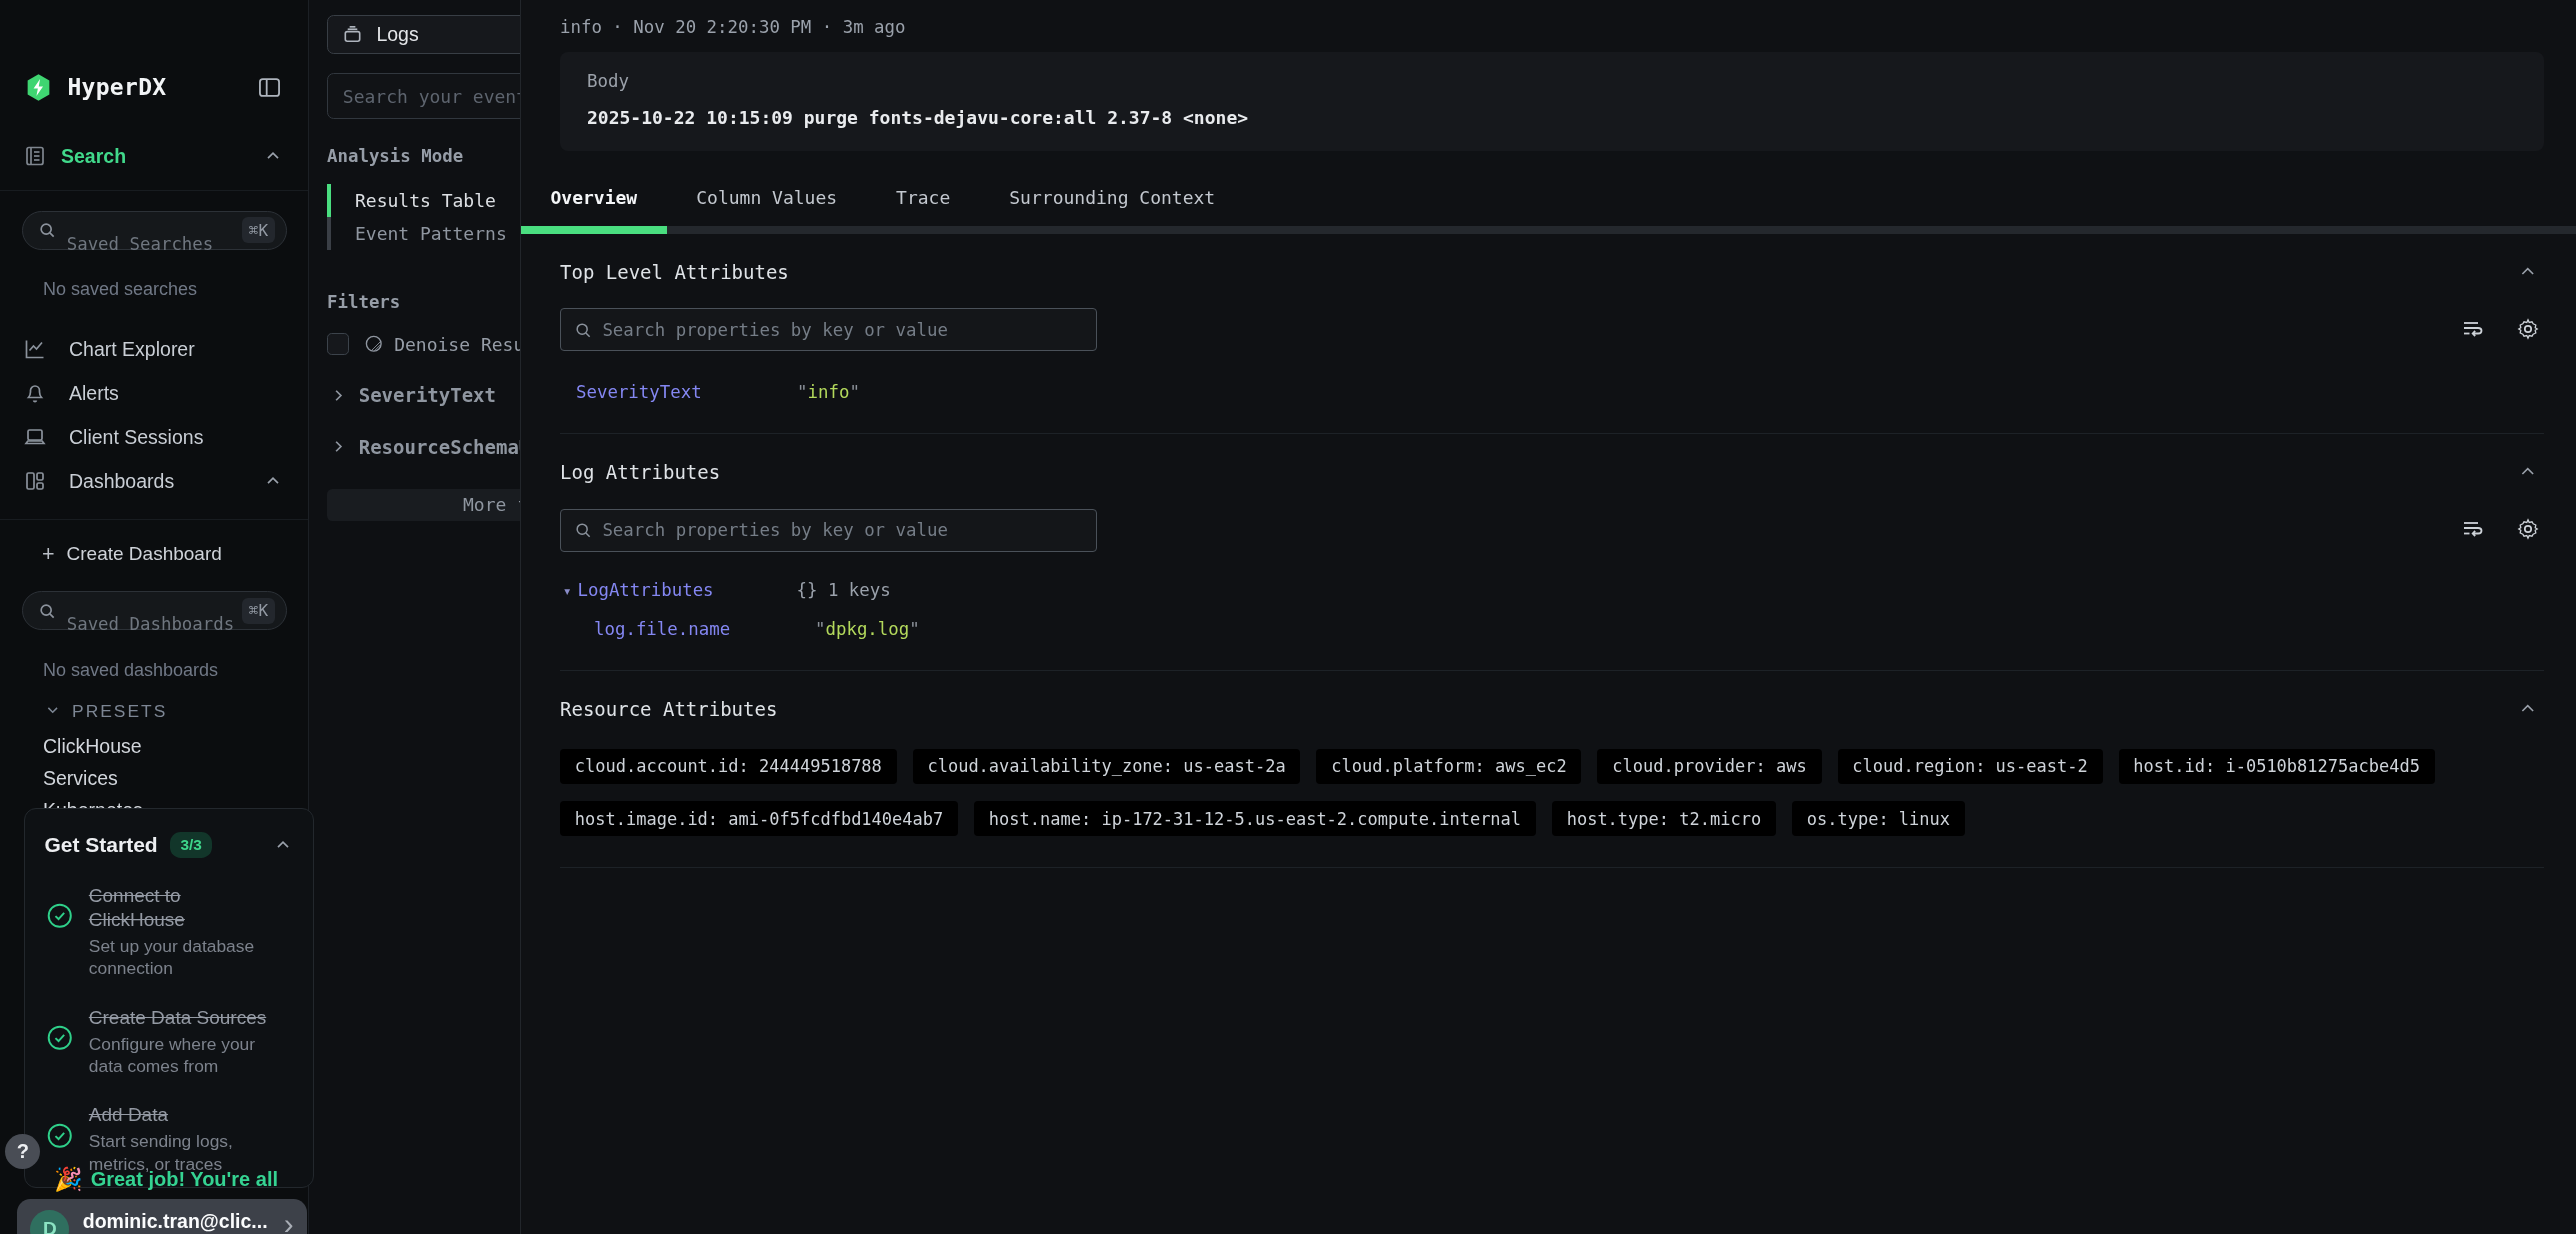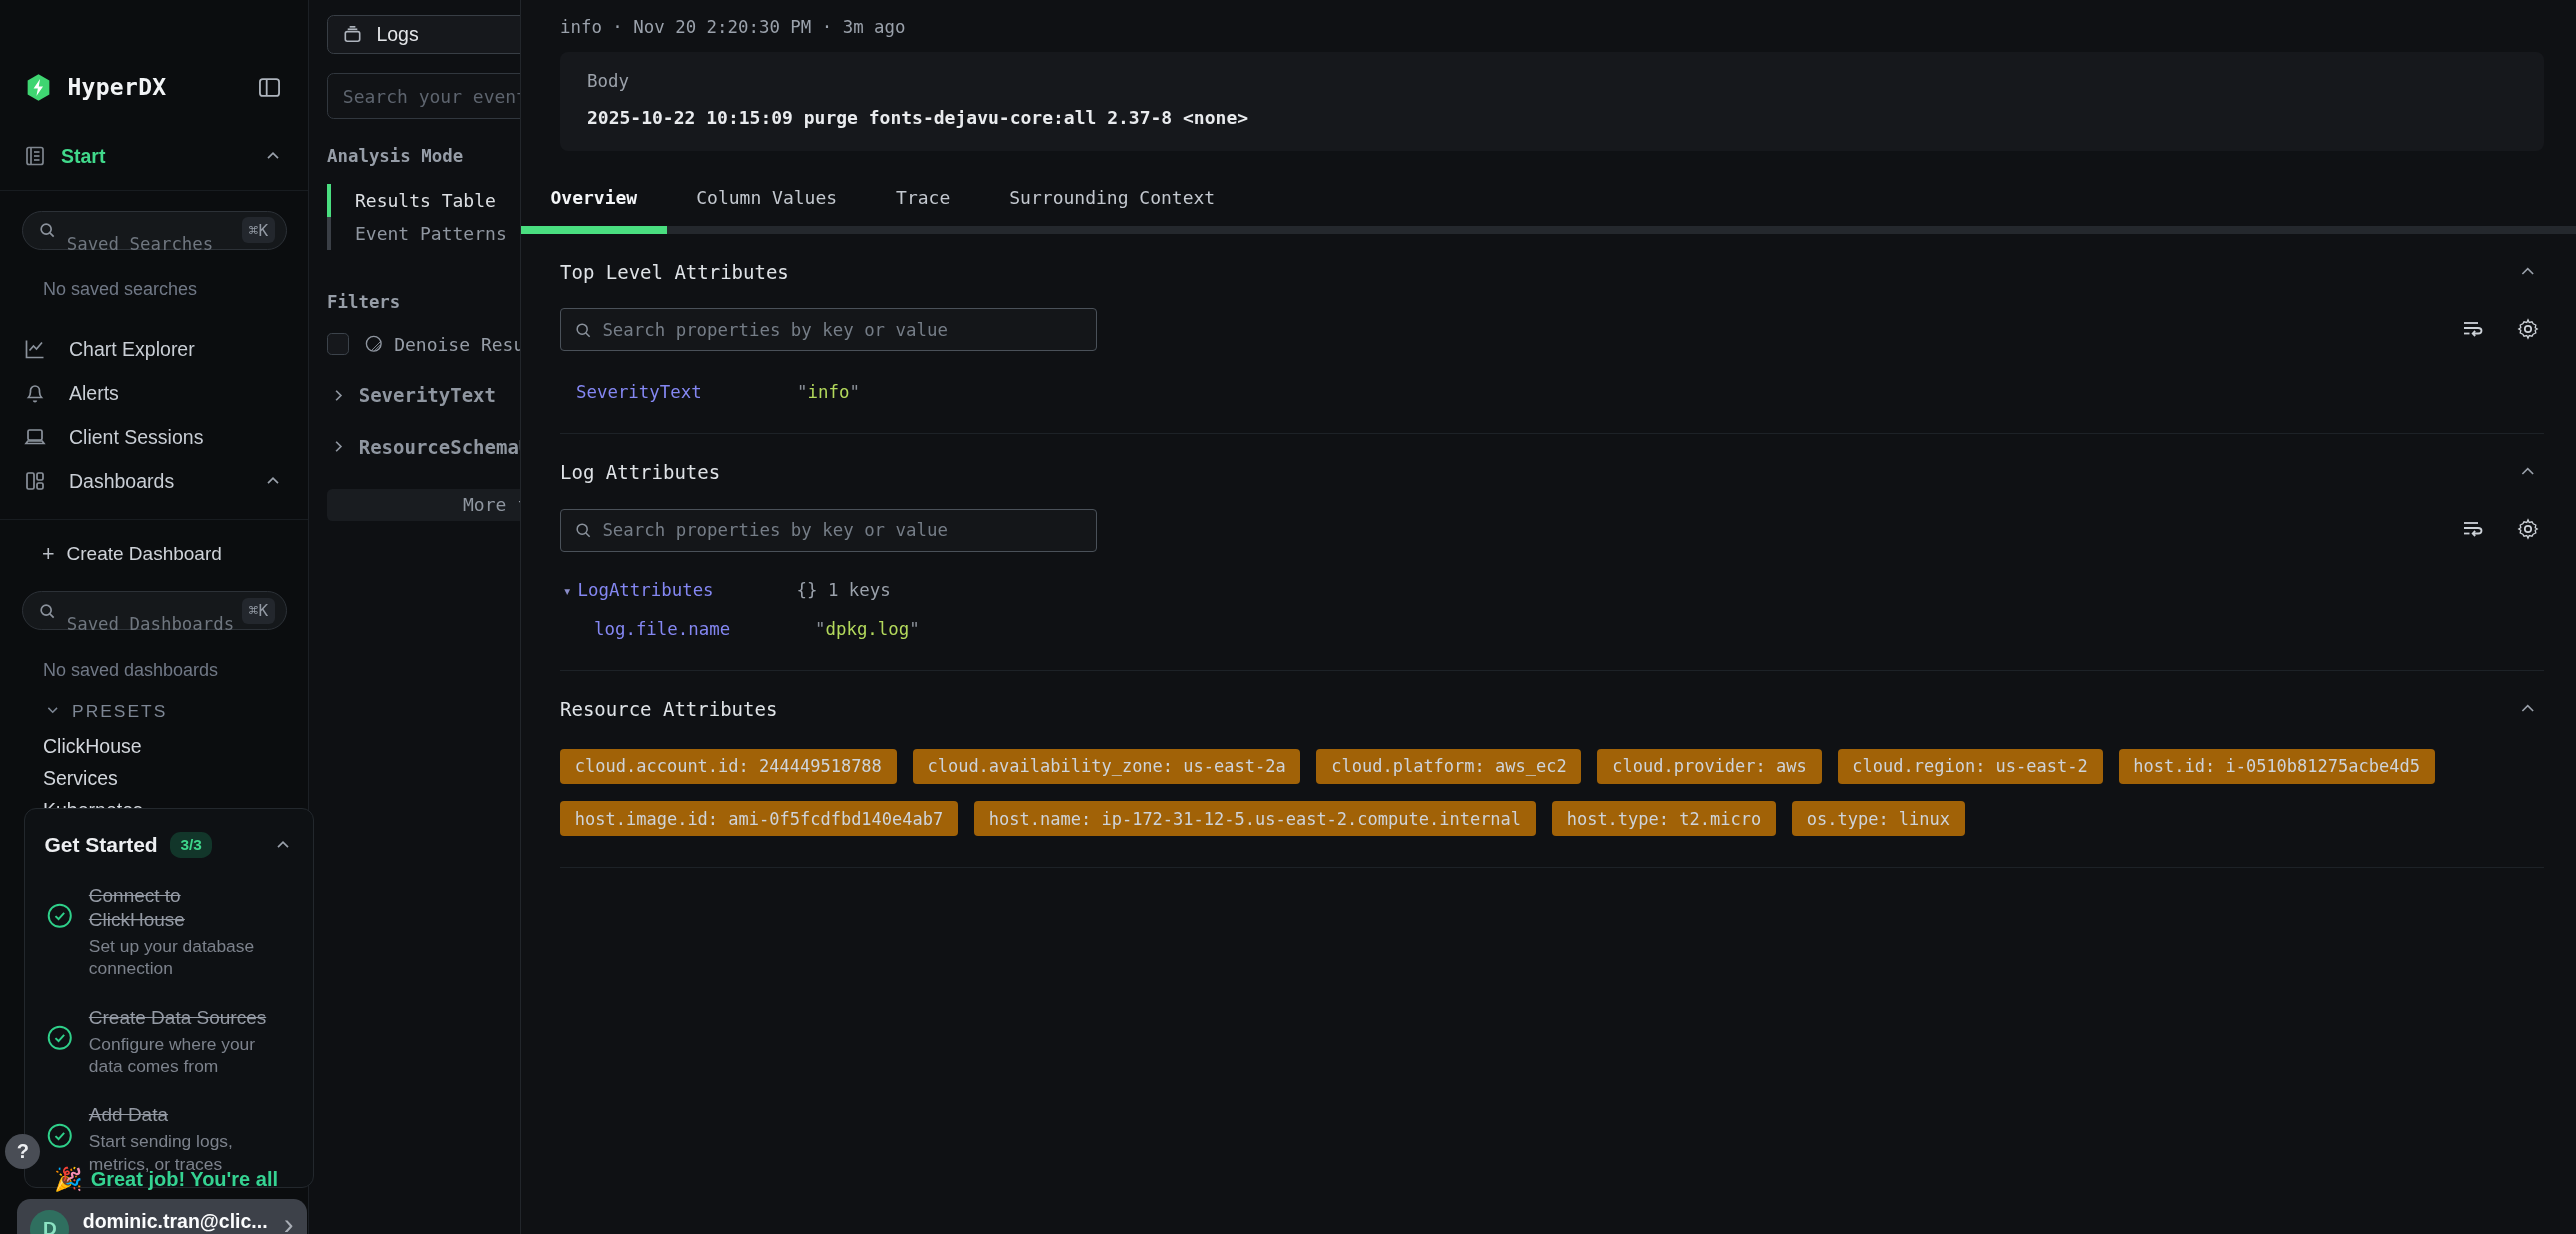--- a/index.html
+++ b/index.html
@@ -100,21 +100,21 @@
   .kv .q { color:#8b9199; }
   .kv .v { color:#b3d95c; }
   .kv .meta { color:#9aa1ab; }
   .tree-root { padding-left:2.7px; margin-top:28px; }
   .tree-root .caret { color:#8a8dc9; font-size:14.8px; width:14.8px; flex:0 0 14.8px; margin-top:2.7px; }
   .tree-root .k { width:219px; flex:0 0 219px; }
   .tree-child { padding-left:34px; margin-top:19px; }
   .tree-child .k { width:221px; flex:0 0 221px; }
   .chip-row { display:flex; gap:16px; margin-top:29.5px; }
   .chip-row.second { margin-top:17.4px; }
-  .chip { background:#a16207; border-radius:4px; padding:7.4px 14.8px; color:#ced3d9; font-size:17px; font-family:"DejaVu Sans Mono", monospace; white-space:nowrap; }
+  .chip { background:#000000; border-radius:4px; padding:7.4px 14.8px; color:#ced3d9; font-size:17px; font-family:"DejaVu Sans Mono", monospace; white-space:nowrap; }
 </style>
 </head>
 <body>
 
 <div class="screen">
 
   <nav class="sidebar">
     <div class="brand-row">
       <span style="display:flex;">
         <svg width="31" height="31" viewBox="0 0 24 24">
@@ -134,21 +134,21 @@
     <div class="nav-row search-head">
       <span class="nicon">
         <svg width="24" height="24" viewBox="0 0 24 24" fill="none" stroke="currentColor" stroke-width="1.7">
             <rect x="4" y="3.5" width="16" height="17" rx="2"></rect>
             <line x1="8" y1="3.5" x2="8" y2="20.5"></line>
             <line x1="11" y1="8" x2="16.5" y2="8"></line>
             <line x1="11" y1="12" x2="16.5" y2="12"></line>
             <line x1="11" y1="16" x2="16.5" y2="16"></line>
           </svg>
       </span>
-      <span>Start</span>
+      <span>Search</span>
       <span class="chev">
         <svg width="20" height="20" viewBox="0 0 24 24" fill="none" stroke="currentColor" stroke-width="2">
             <polyline points="6,14.5 12,8.5 18,14.5"></polyline>
           </svg>
       </span>
     </div>
     <div class="sb-divider"></div>
 
     <div class="pill">
       <span class="mag">

